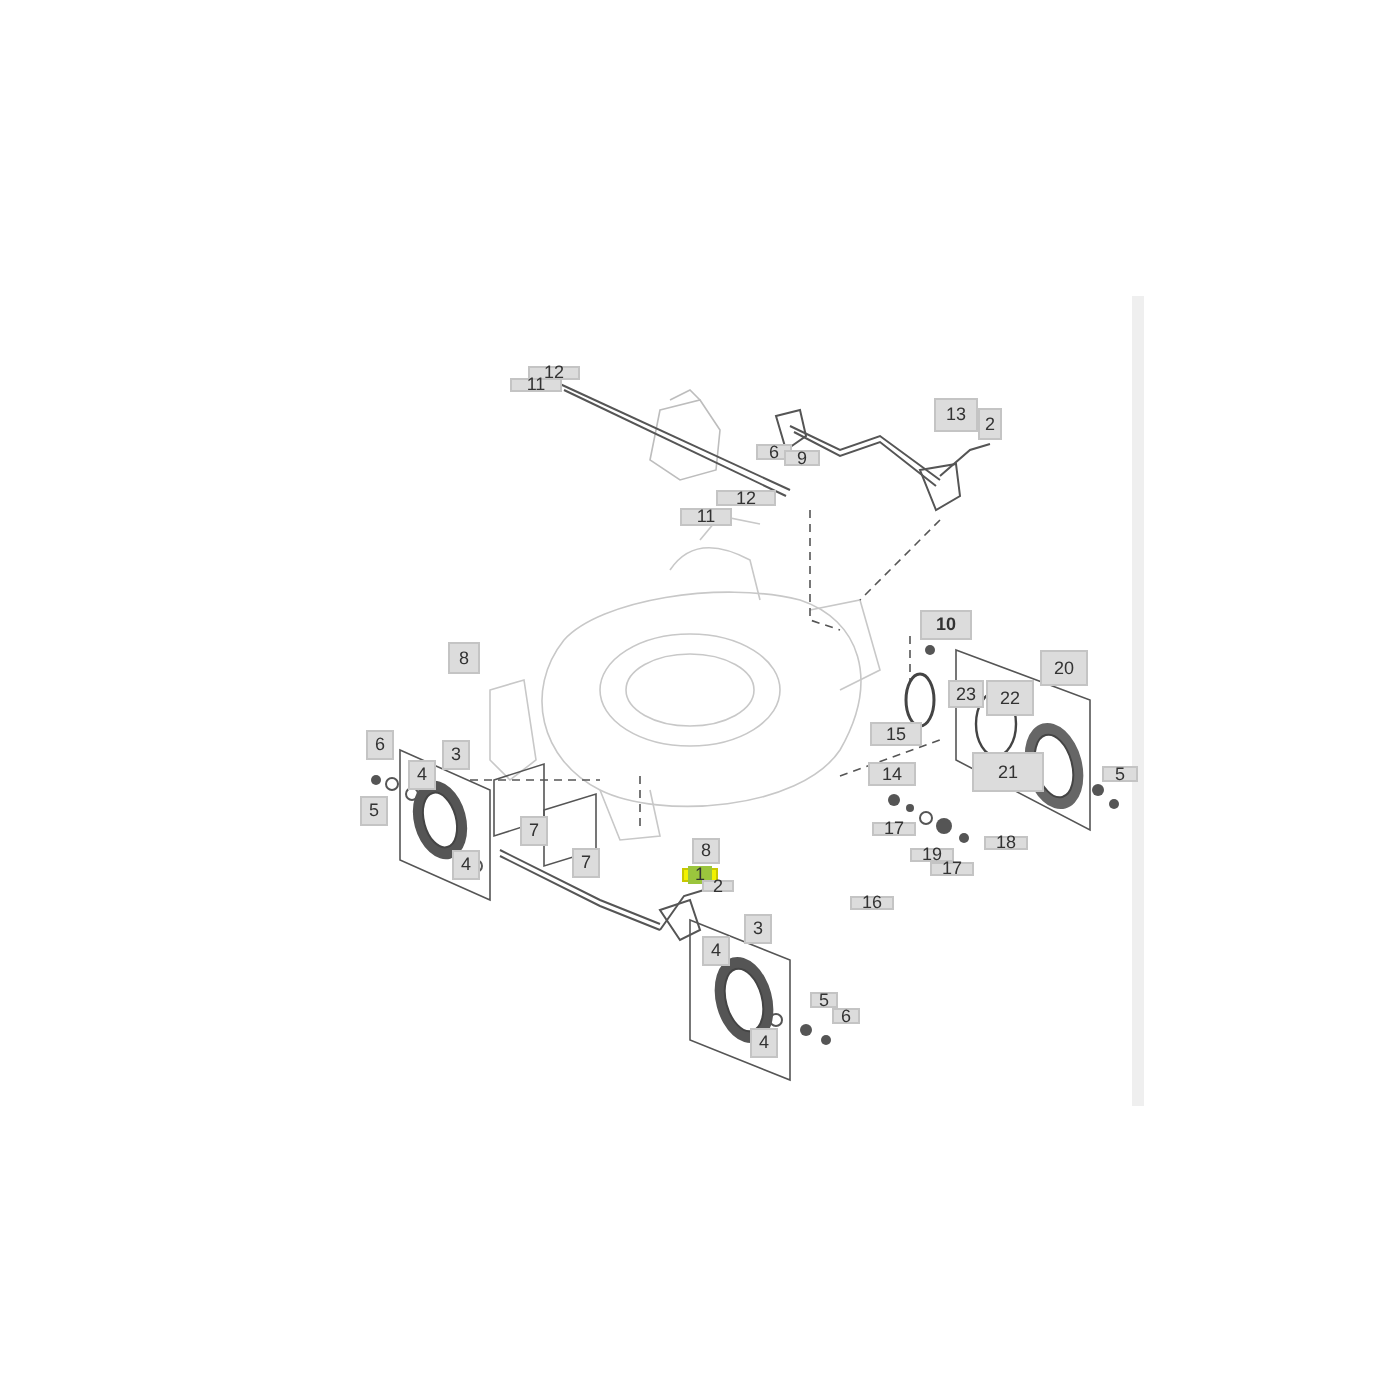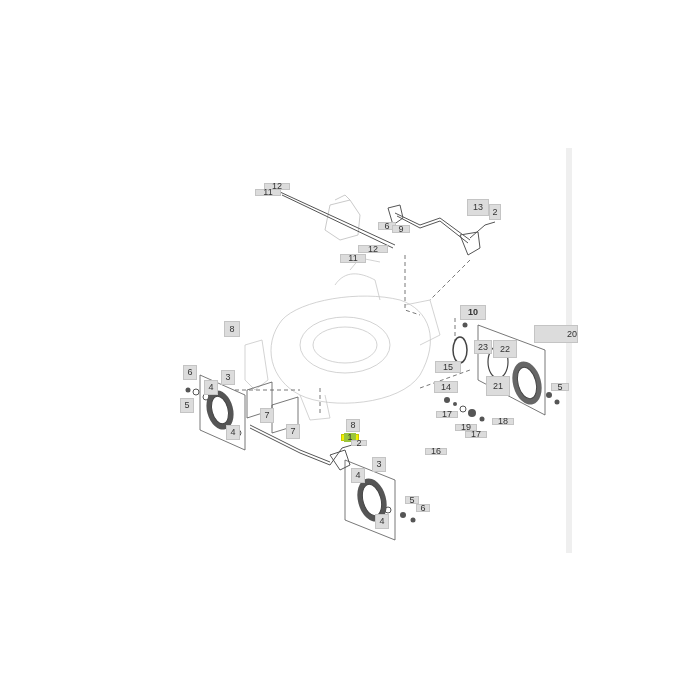--- a/index.html
+++ b/index.html
@@ -127,36 +127,36 @@
     </div>
     <div class="label" style="left: 467px; top: 199px; width: 22px; height: 17px;">
       <span>13</span>
     </div>
     <div class="label" style="left: 489px; top: 204px; width: 12px; height: 16px;">
       <span>2</span>
     </div>
     <div class="label" style="left: 460px; top: 305px; width: 26px; height: 15px; font-weight: bold;">
       <span>10</span>
     </div>
-    <div class="label" style="left: 534px; top: 325px; width: 44px; height: 18px; justify-content: flex-end;">
+    <div class="label" style="left: 520px; top: 325px; width: 24px; height: 18px;">
       <span>20</span>
     </div>
     <div class="label" style="left: 474px; top: 340px; width: 18px; height: 14px; text-align: right;">
       <span>23</span>
     </div>
     <div class="label" style="left: 493px; top: 340px; width: 24px; height: 18px;">
       <span>22</span>
     </div>
     <div class="label" style="left: 434px; top: 348px; width: 24px; height: 12px; margin-top: 33px;">
       <span>14</span>
     </div>
     <div class="label" style="left: 435px; top: 361px; width: 26px; height: 12px;">
       <span>15</span>
     </div>
-    <div class="label" style="left: 486px; top: 376px; width: 24px; height: 20px;">
+    <div class="label" style="left: 486px; top: 376px; width: 36px; height: 20px;">
       <span>21</span>
     </div>
     <div class="label" style="left: 551px; top: 383px; width: 18px; height: 8px;">
       <span>5</span>
     </div>
     <div class="label" style="left: 425px; top: 404px; width: 22px; height: 7px; margin-top: 44px;">
       <span>16</span>
     </div>
     <div class="label" style="left: 436px; top: 411px; width: 22px; height: 7px;">
       <span>17</span>

